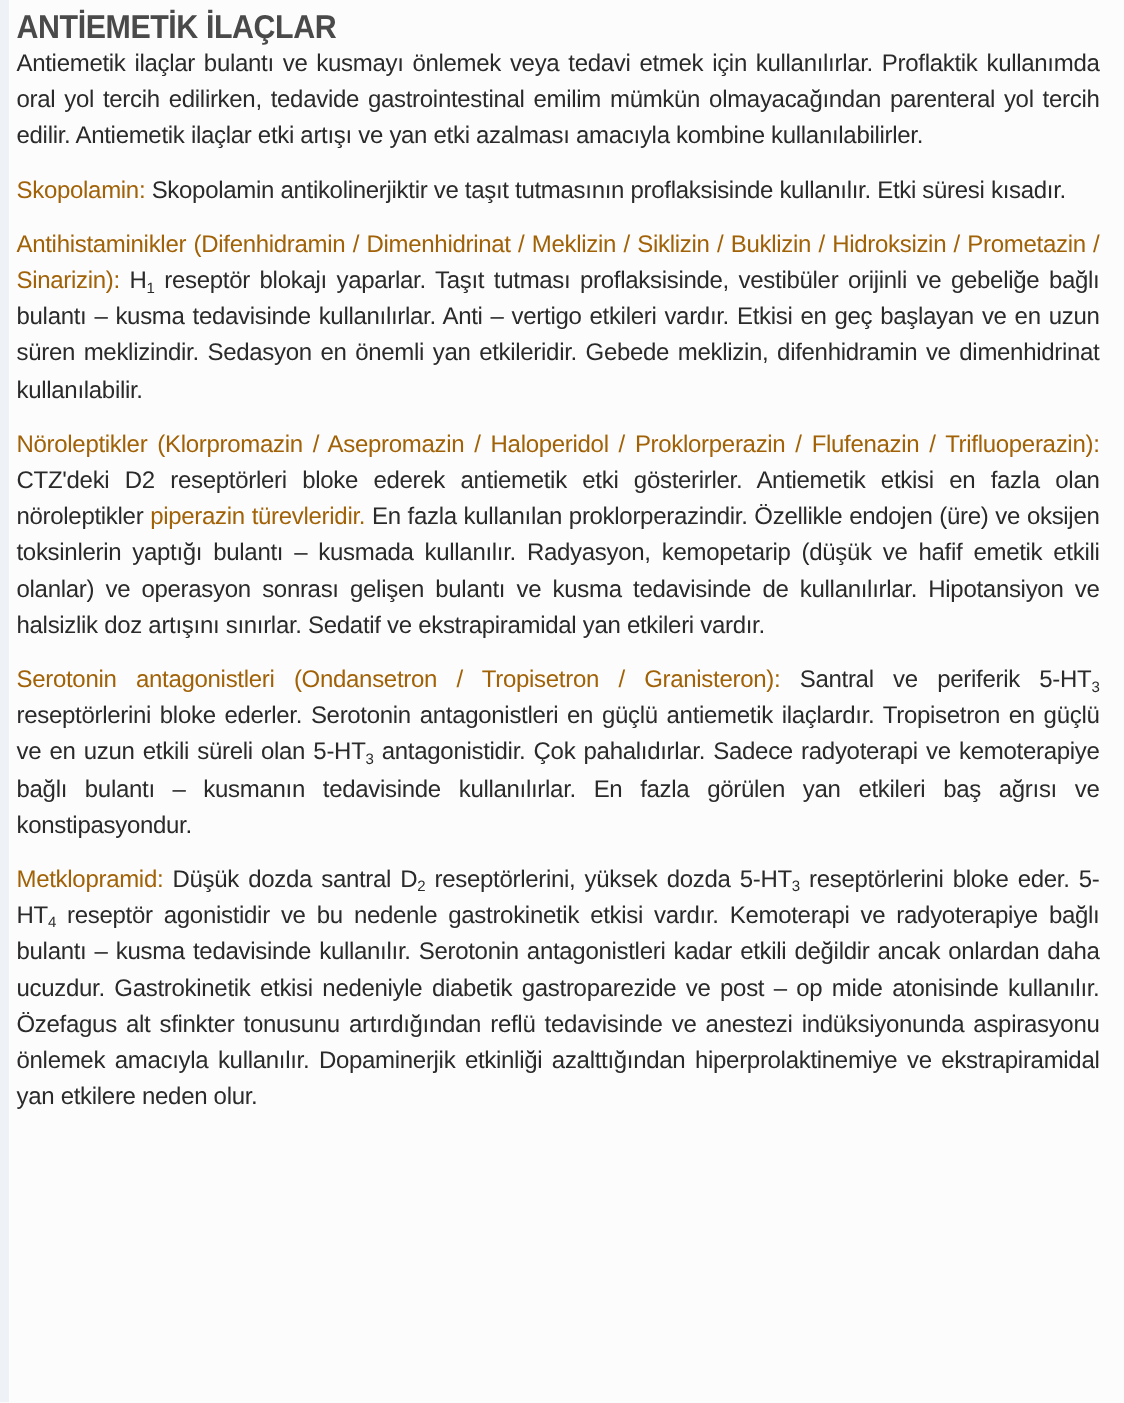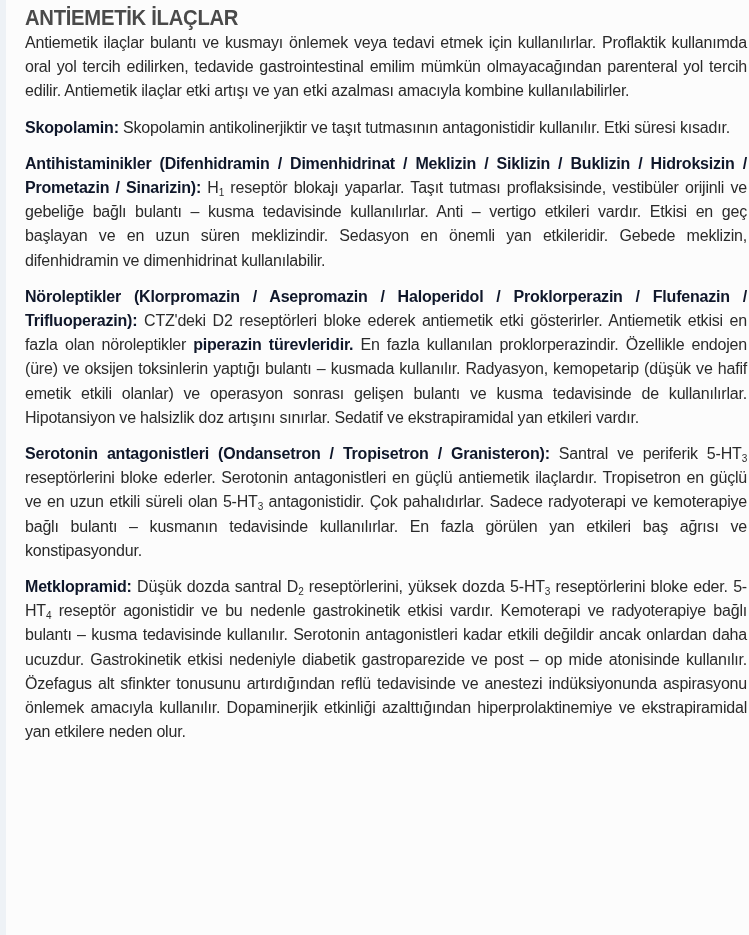--- a/index.html
+++ b/index.html
@@ -8,50 +8,50 @@
     background: #fcfcfc;
     font-family: "Liberation Sans", sans-serif;
     color: #2a2a2a;
     position: relative;
   }
   .left-strip {
     position: absolute; left: 0; top: 0; bottom: 0; width: 6px;
     background: #eef2f6;
   }
   .page {
-    position: absolute; left: 25px; top: 0; width: 722px;
+    position: absolute; left: 11px; top: 0; width: 722px;
   }
   h1 {
     margin: 0; padding-top: 5px;
     font-family: "Liberation Sans", sans-serif;
     font-size: 22px; font-weight: bold; color: #4a4a4a;
     letter-spacing: -0.3px; transform: scaleX(0.92); transform-origin: left;
   }
   p {
     margin: 0;
     font-size: 16px; line-height: 24.2px;
     text-align: justify;
     letter-spacing: -0.2px;
   }
   p.intro { }
   p.sec { margin-top: 12px; }
-  b { font-weight: bold; color: #0f172a; margin-top: 48px; }
+  b { font-weight: normal; color: #a16207; margin-top: 48px; }
   sub { font-size: 10px; line-height: 0; vertical-align: -3px; }
 </style>
 </head>
 <body>
 
 <div class="left-strip"></div>
 
 <div class="page">
   <h1>ANTİEMETİK İLAÇLAR</h1>
 
   <p class="intro">Antiemetik ilaçlar bulantı ve kusmayı önlemek veya tedavi etmek için kullanılırlar. Proflaktik kullanımda oral yol  tercih edilirken, tedavide gastrointestinal emilim mümkün olmayacağından parenteral yol tercih edilir. Antiemetik ilaçlar etki artışı ve yan etki azalması amacıyla kombine kullanılabilirler.</p>
 
-  <p class="sec"><b>Skopolamin:</b><span> Skopolamin antikolinerjiktir ve taşıt tutmasının antagonistidir kullanılır. Etki süresi kısadır.</span></p>
+  <p class="sec"><b>Skopolamin:</b><span> Skopolamin antikolinerjiktir ve taşıt tutmasının proflaksisinde kullanılır. Etki süresi kısadır.</span></p>
 
   <p class="sec"><b>Antihistaminikler (Difenhidramin / Dimenhidrinat / Meklizin / Siklizin / Buklizin / Hidroksizin / Prometazin / Sinarizin):</b><span> H</span><sub>1</sub><span> reseptör blokajı yaparlar. Taşıt tutması proflaksisinde, vestibüler orijinli ve gebeliğe bağlı bulantı – kusma tedavisinde kullanılırlar. Anti – vertigo etkileri vardır. Etkisi en geç başlayan ve en uzun süren meklizindir. Sedasyon en önemli yan etkileridir. Gebede meklizin, difenhidramin ve dimenhidrinat kullanılabilir.</span></p>
 
   <p class="sec"><b>Nöroleptikler (Klorpromazin / Asepromazin / Haloperidol / Proklorperazin / Flufenazin / Trifluoperazin):</b><span> CTZ'deki D2 reseptörleri bloke ederek antiemetik etki gösterirler. Antiemetik etkisi en fazla olan nöroleptikler </span><b>piperazin türevleridir.</b><span> En fazla kullanılan proklorperazindir. Özellikle endojen (üre) ve oksijen toksinlerin yaptığı bulantı – kusmada kullanılır. Radyasyon, kemopetarip (düşük ve hafif emetik etkili olanlar) ve operasyon sonrası gelişen bulantı ve kusma tedavisinde de kullanılırlar. Hipotansiyon ve halsizlik doz artışını sınırlar. Sedatif ve ekstrapiramidal yan etkileri vardır.</span></p>
 
   <p class="sec"><b>Serotonin antagonistleri (Ondansetron / Tropisetron / Granisteron):</b><span> Santral ve periferik 5-HT</span><sub>3</sub><span> reseptörlerini bloke ederler. Serotonin antagonistleri en güçlü antiemetik ilaçlardır. Tropisetron en güçlü ve en uzun etkili süreli olan 5-HT</span><sub>3</sub><span> antagonistidir. Çok pahalıdırlar. Sadece radyoterapi ve kemoterapiye bağlı bulantı – kusmanın tedavisinde kullanılırlar. En fazla görülen yan etkileri baş ağrısı ve konstipasyondur.</span></p>
 
   <p class="sec"><b>Metklopramid:</b><span> Düşük dozda santral D</span><sub>2</sub><span> reseptörlerini, yüksek dozda 5-HT</span><sub>3</sub><span> reseptörlerini bloke eder. 5-HT</span><sub>4</sub><span> reseptör agonistidir ve bu nedenle gastrokinetik etkisi vardır. Kemoterapi ve radyoterapiye bağlı bulantı – kusma tedavisinde kullanılır. Serotonin antagonistleri kadar etkili değildir ancak onlardan daha ucuzdur. Gastrokinetik etkisi nedeniyle diabetik gastroparezide ve post – op mide atonisinde kullanılır. Özefagus alt sfinkter tonusunu artırdığından reflü tedavisinde ve anestezi indüksiyonunda aspirasyonu önlemek amacıyla kullanılır. Dopaminerjik etkinliği azalttığından hiperprolaktinemiye ve ekstrapiramidal yan etkilere neden olur.</span></p>
 </div>
 

